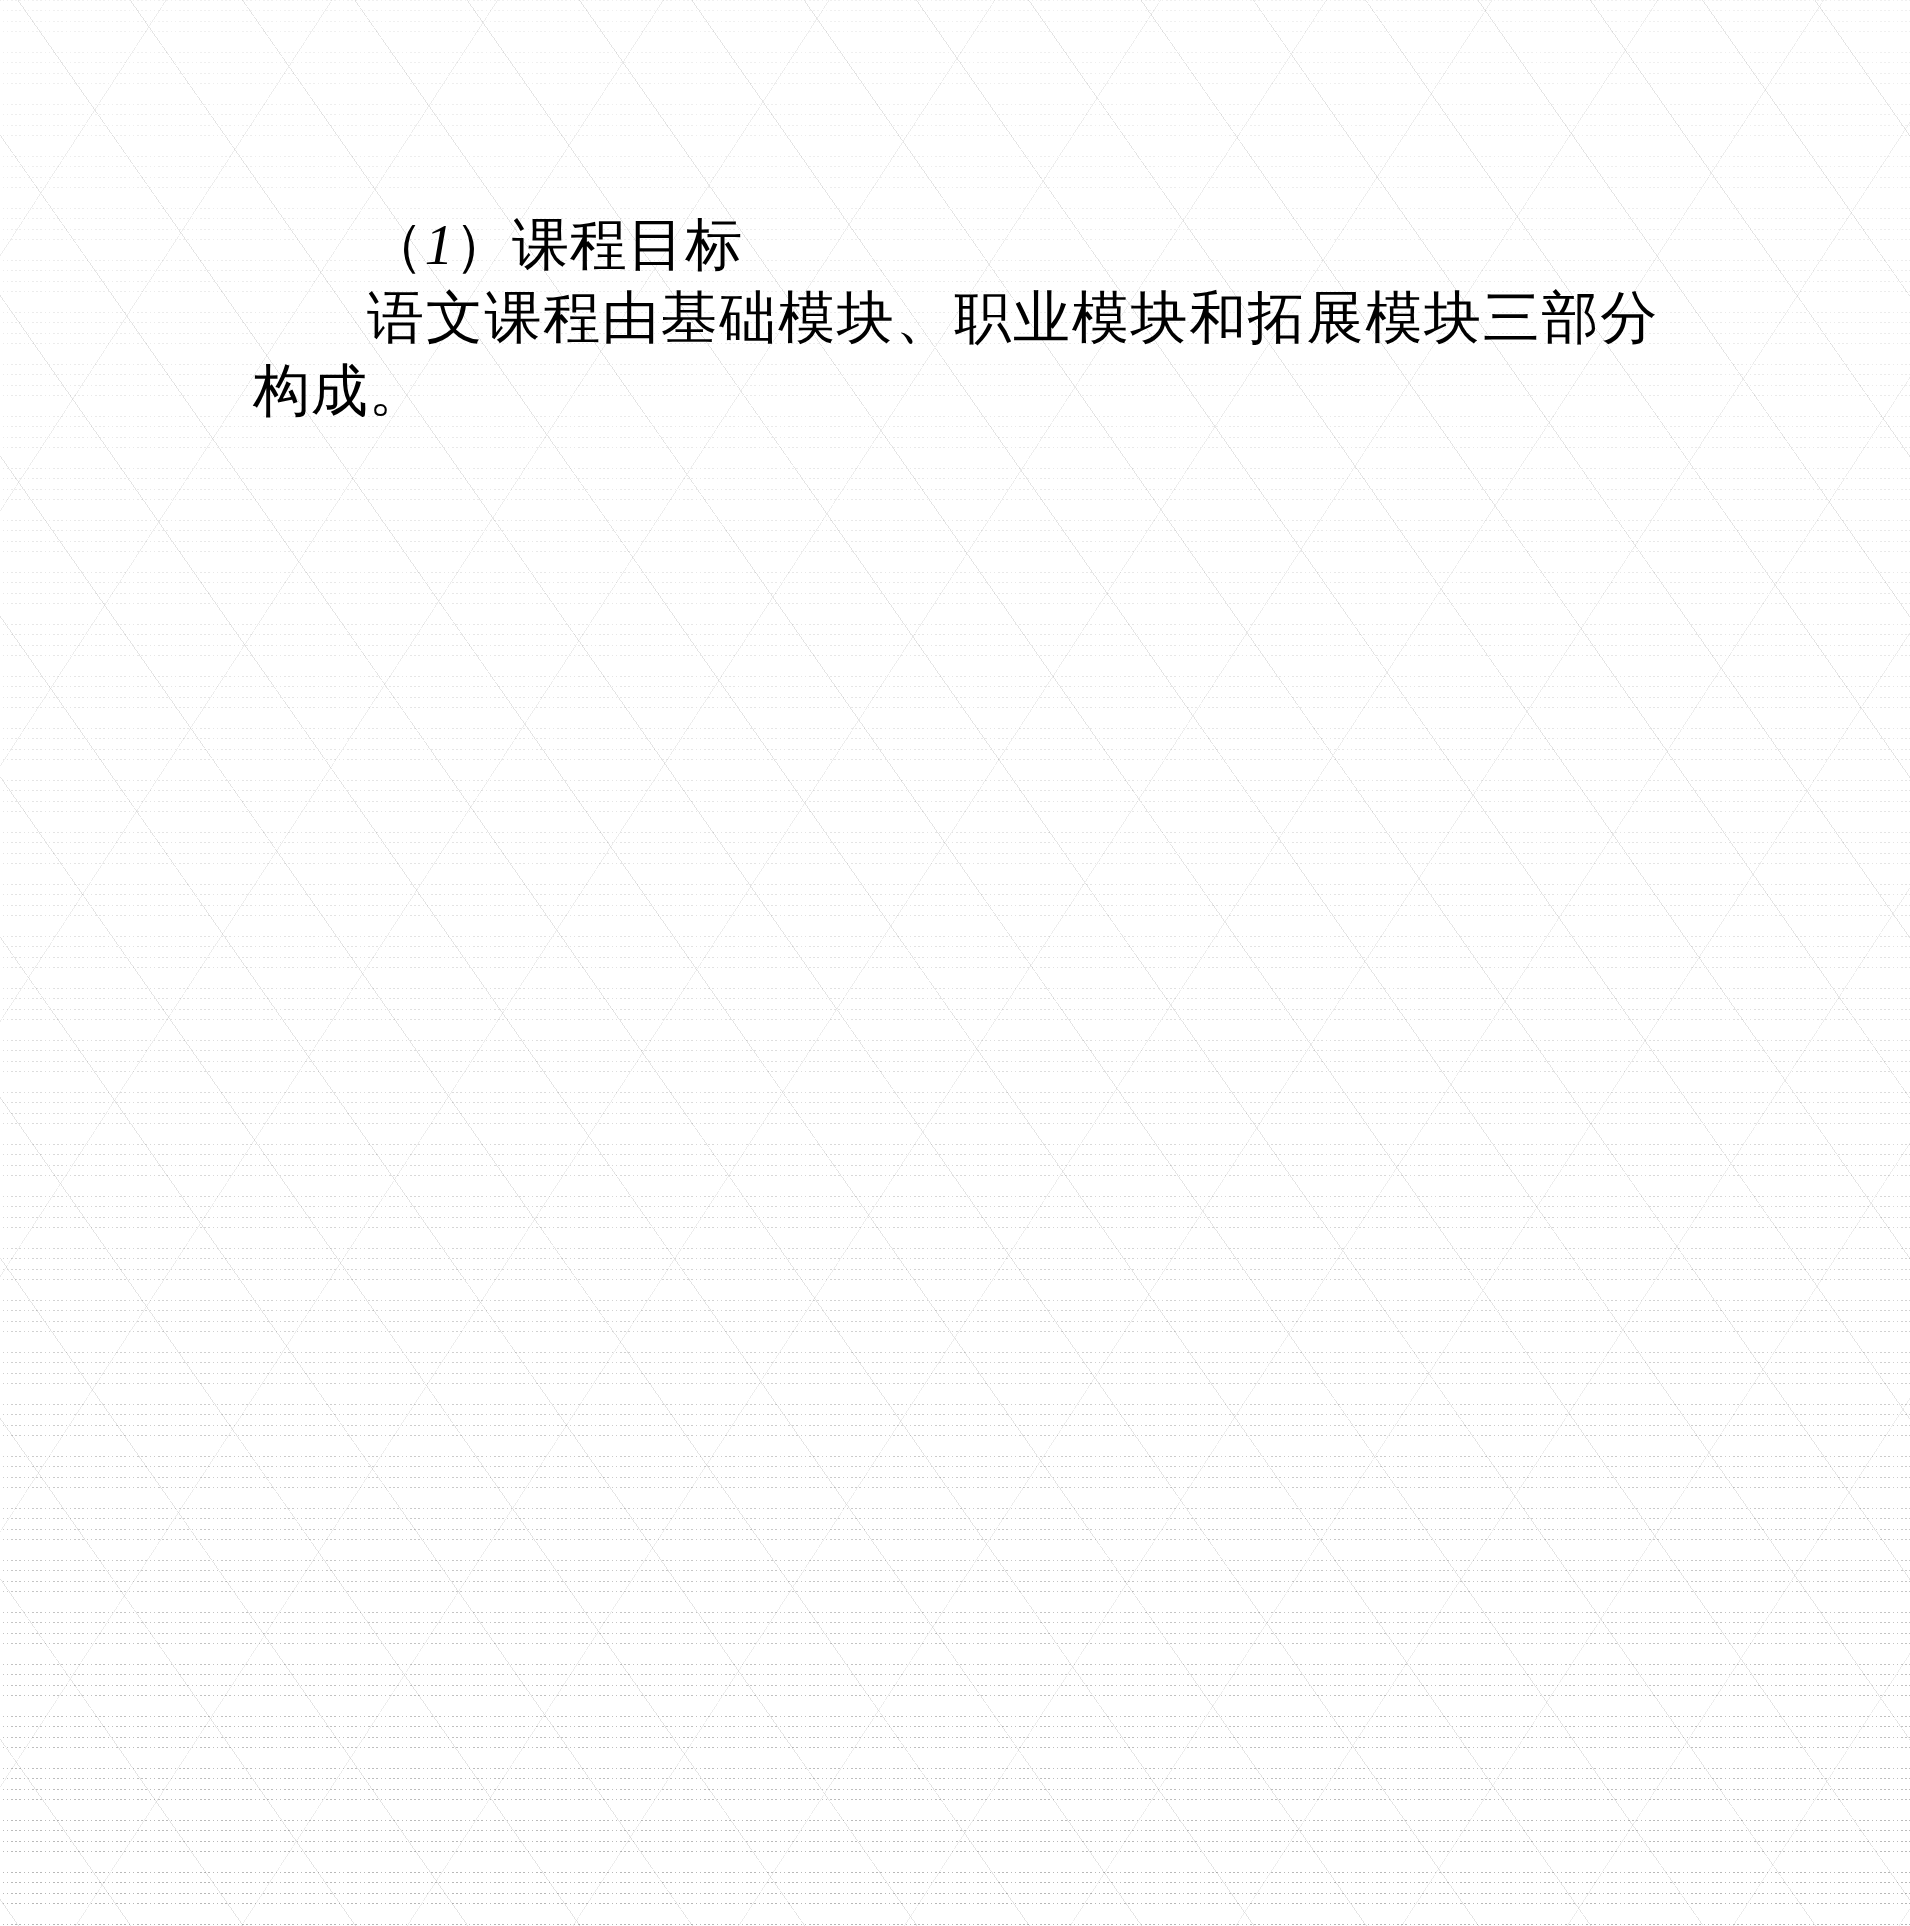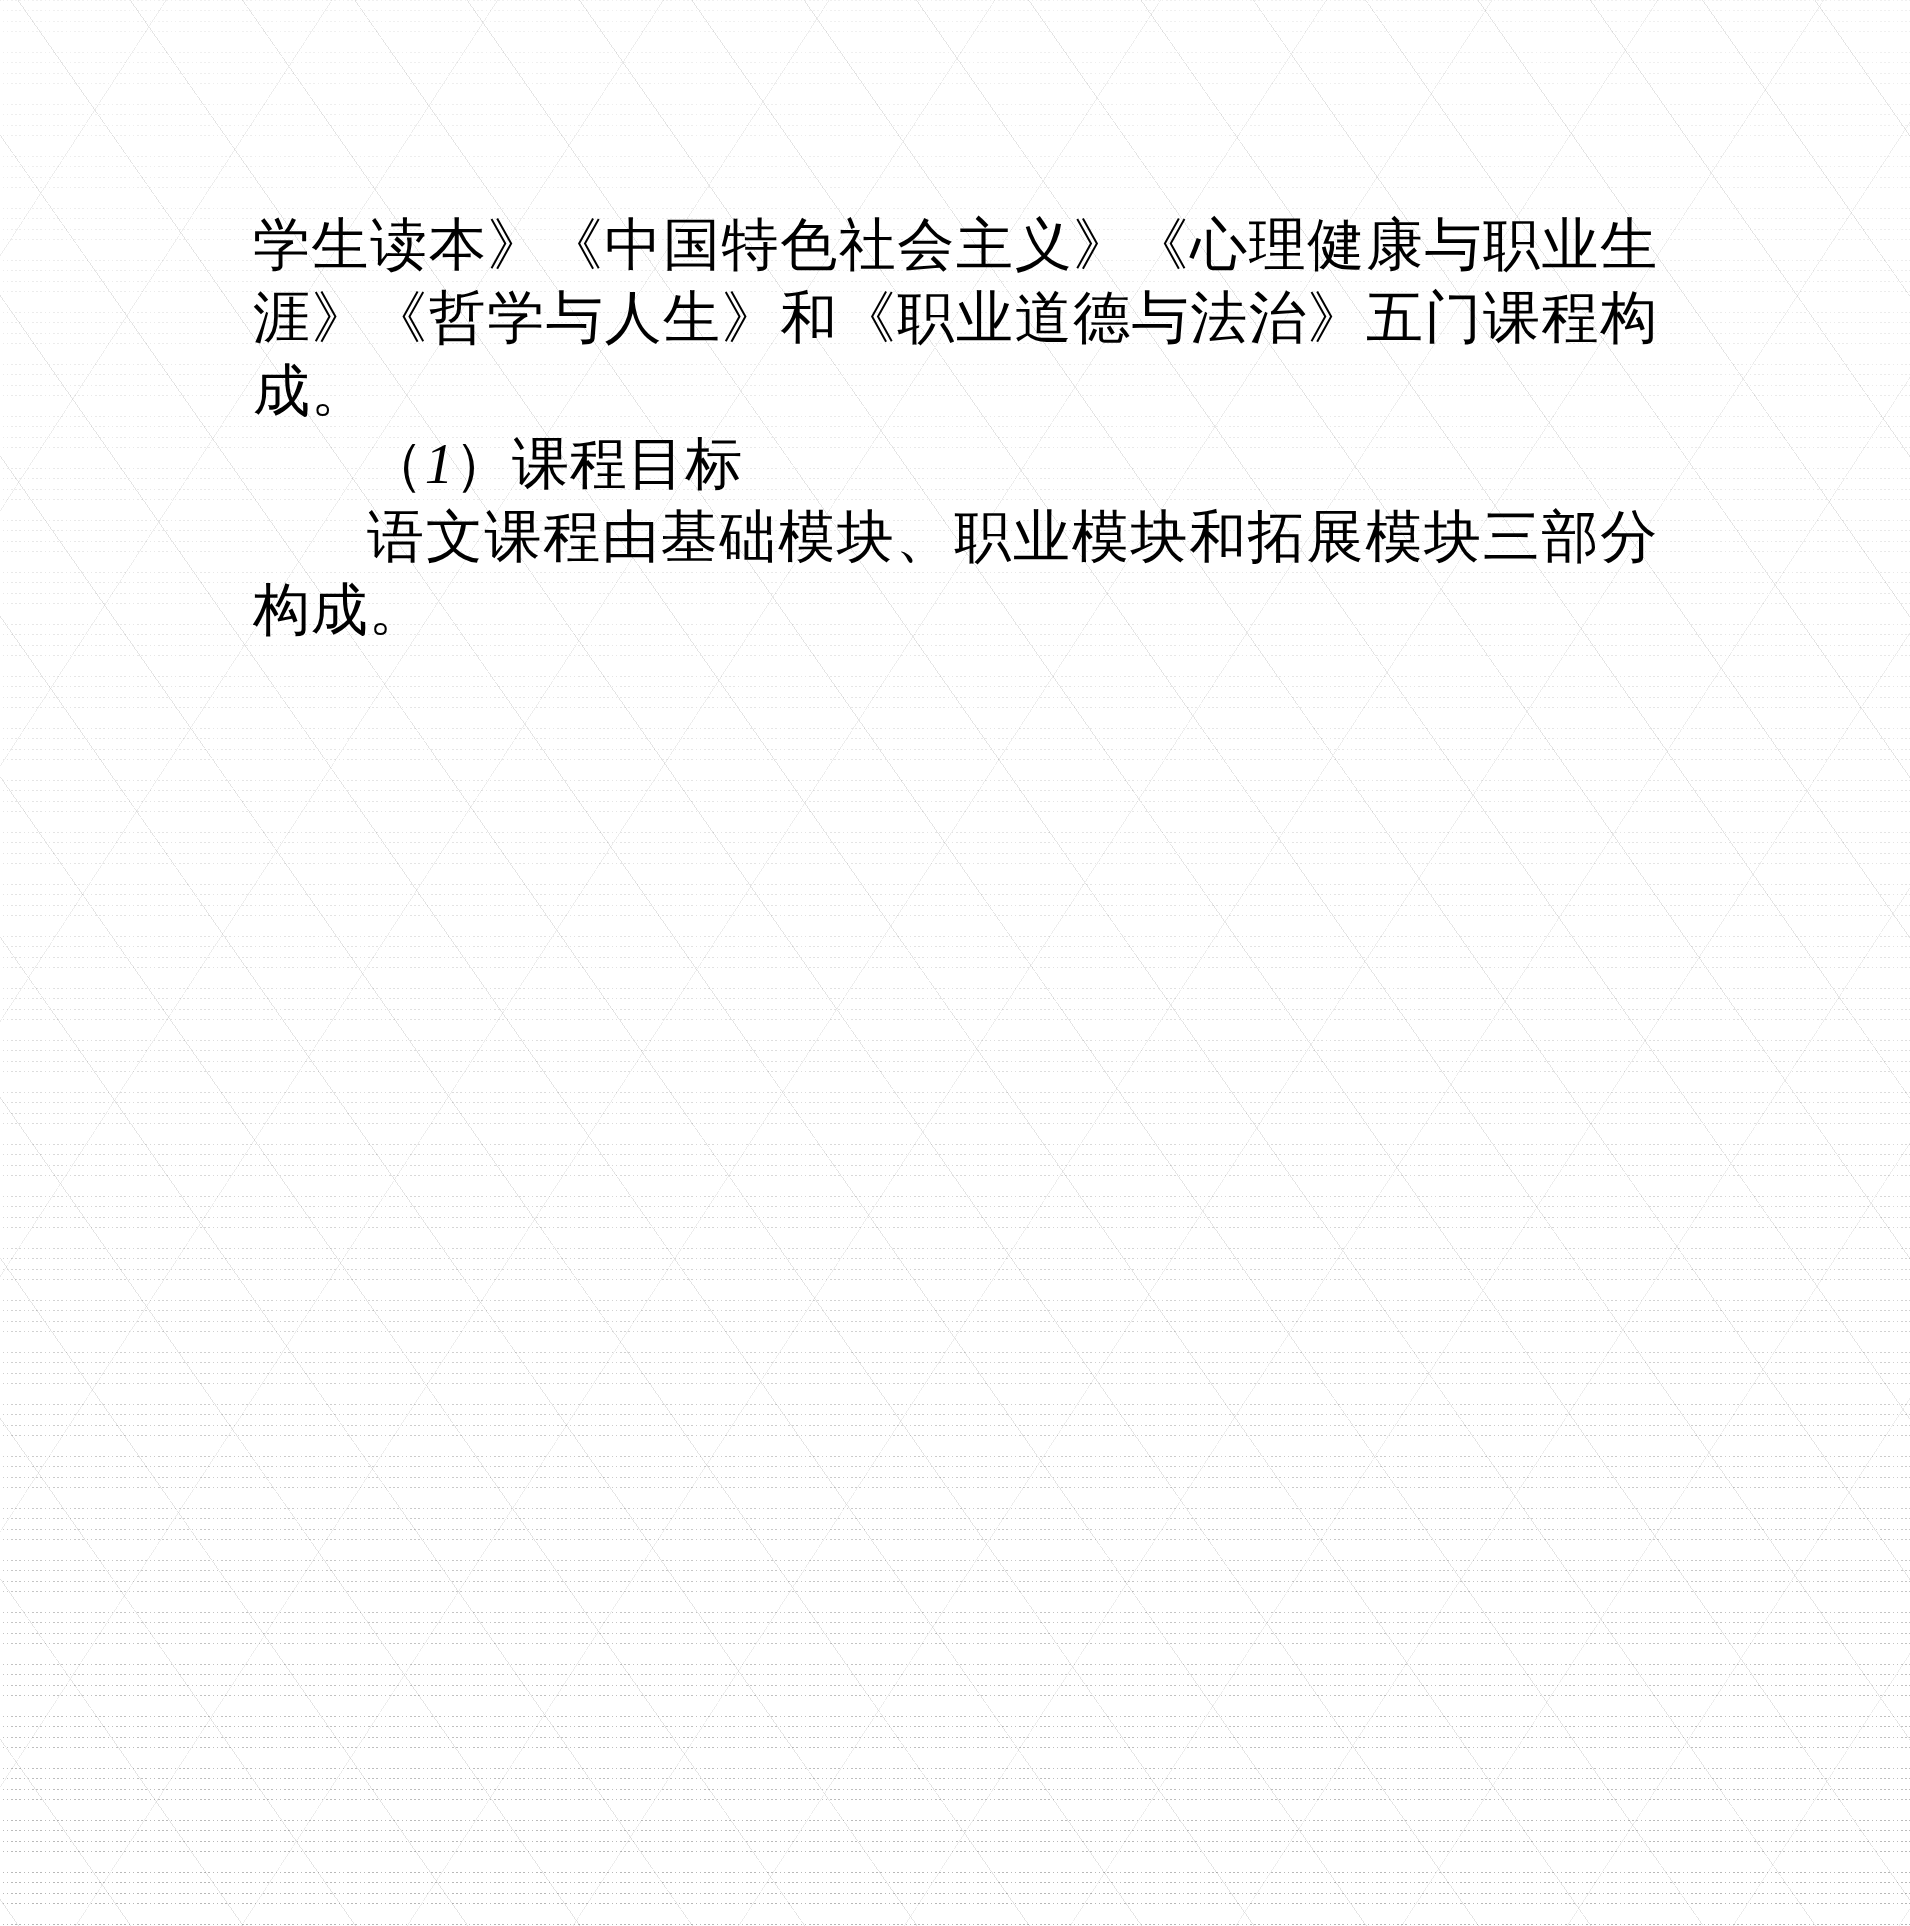--- a/index.html
+++ b/index.html
@@ -51,20 +51,19 @@
   .bold {
     font-family: "Liberation Sans", "DejaVu Sans", sans-serif;
     font-weight: 700;
   }
 </style>
 </head>
 <body>
 
 <div class="page">
   <div class="text-block">
-    <p class="para no-indent"><span>学生读本》《中国特色社会主义》《心理健康与职业生涯》《哲学与人生》和《职业道德与法治》五门课程构成。</span></p>
     <p class="para"><span>（1）课程目标</span></p>
     <p class="para"><span>语文课程由基础模块、职业模块和拓展模块三部分构成。</span></p>
 
   </div>
 
 </div>
 
 
 </body></html>

